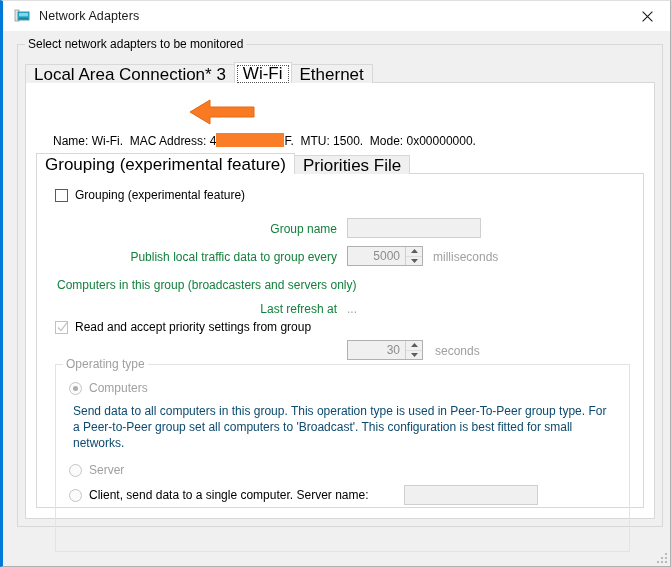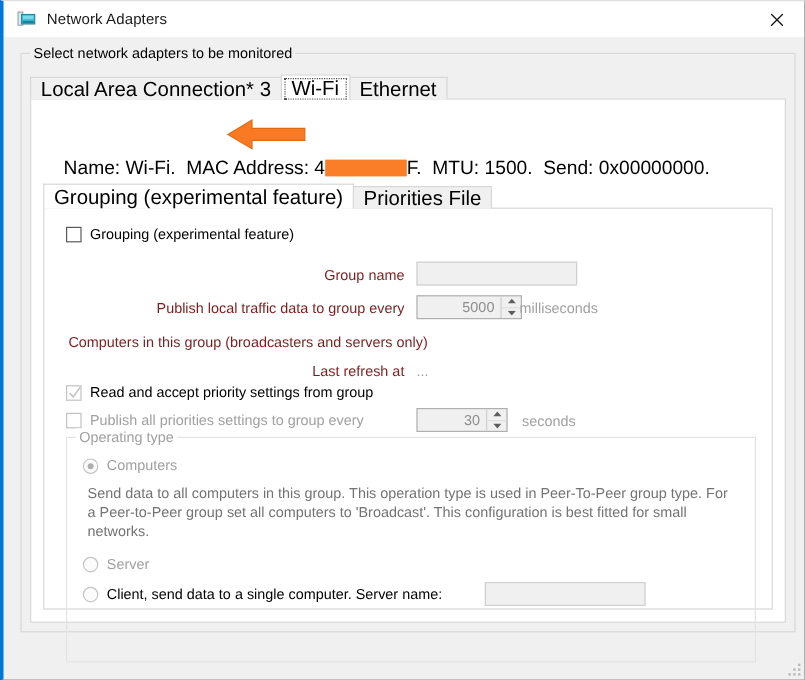--- a/index.html
+++ b/index.html
@@ -207,21 +207,21 @@
     top: 14px;
     width: 68px;
     height: 30px;
   }
 
   
   #info-line {
     position: absolute;
     left: 27px;
     top: 48px;
-    font-size: 16px;
+    font-size: 12px;
     color: #000;
     white-space: nowrap;
     display: flex;
     align-items: baseline;
   }
   .redaction {
     display: inline-block;
     height: 14px;
     width: 68px;
     background: #fa7d28;
@@ -257,21 +257,21 @@
   #grouping-check-row {
     position: absolute;
     left: 18px;
     top: 14px;
   }
   #grouping-check-row .lbl { color: #000; }
 
   .field-label {
     position: absolute;
     font-size: 12px;
-    color: #7f1d1d;
+    color: #15803d;
     text-align: right;
     white-space: nowrap;
   }
 
   .textbox {
     position: absolute;
     box-sizing: border-box;
     background: #f0f0f0;
     border: 1px solid #cfcfcf;
   }
@@ -330,21 +330,21 @@
     color: #a0a0a0;
   }
   #broadcast-row { position: absolute; left: 13px; top: 16px; }
   #broadcast-row .lbl { color: #a0a0a0; }
   #broadcast-desc {
     position: absolute;
     left: 17px;
     top: 38px;
     right: 14px;
     font-size: 12px;
-    color: #737373;
+    color: #0c4a6e;
     line-height: 16px;
   }
   #server-row { position: absolute; left: 13px; top: 98px; }
   #server-row .lbl { color: #a0a0a0; }
   #client-row { position: absolute; left: 13px; top: 123px; }
   #client-row .lbl { color: #000; }
   #client-desc {
     position: absolute;
     left: 17px;
     top: 146px;
@@ -425,21 +425,21 @@
           </svg>
         </div>
 
         <div id="info-line">
           <span>Name:</span>&nbsp;
           <span>Wi-Fi.</span>&nbsp;&nbsp;
           <span>MAC Address:</span>&nbsp;
           <span>4</span><span class="redaction"></span><span>F.</span>&nbsp;&nbsp;
           <span>MTU:</span>&nbsp;
           <span>1500.</span>&nbsp;&nbsp;
-          <span>Send:</span>&nbsp;
+          <span>Mode:</span>&nbsp;
           <span>0x00000000.</span>
         </div>
 
         <div class="tabstrip" id="inner-tabstrip">
           <div class="tab selected">
             <span>Grouping (experimental feature)</span>
           </div>
           <div class="tab">
             <span>Priorities File</span>
           </div>
@@ -449,21 +449,21 @@
 
           <div class="row" id="grouping-check-row">
             <span class="cb"></span>
             <span class="lbl">Grouping (experimental feature)</span>
           </div>
 
           <div class="field-label" style="left:180px; top:48px; width:120px;">Group name</div>
           <div class="textbox" style="left:310px; top:44px; width:134px; height:20px;"></div>
 
           <div class="field-label" style="left:50px; top:76px; width:250px;">Publish local traffic data to group every</div>
-          <div class="spinner" style="left:310px; top:72px; width:88px;">
+          <div class="spinner" style="left:310px; top:72px; width:76px;">
             <span class="sval">5000</span>
             <span class="sbtns">
               <span class="sb">
                 <svg width="7" height="4" viewBox="0 0 7 4">
                     <path d="M3.5 0 L7 4 L0 4 Z" fill="#5d5d5d"></path>
                   </svg>
               </span>
               <span class="sb">
                 <svg width="7" height="4" viewBox="0 0 7 4">
                     <path d="M3.5 4 L0 0 L7 0 Z" fill="#5d5d5d"></path>
@@ -480,24 +480,20 @@
 
           <div class="row" id="read-accept-row">
             <span class="cb disabled">
               <svg class="tick" viewBox="0 0 11 13">
                 <path d="M1 6.5 L4 9.6 L10 1.6" stroke="#c2c2c2" stroke-width="1.3" fill="none"></path>
               </svg>
             </span>
             <span class="lbl">Read and accept priority settings from group</span>
           </div>
 
-          <div class="row" id="publish-priorities-row">
-            <span class="cb disabled"></span>
-            <span class="lbl disabled-text">Publish all priorities settings to group every</span>
-          </div>
           <div class="spinner" style="left:310px; top:166px; width:76px;">
             <span class="sval">30</span>
             <span class="sbtns">
               <span class="sb">
                 <svg width="7" height="4" viewBox="0 0 7 4">
                     <path d="M3.5 0 L7 4 L0 4 Z" fill="#5d5d5d"></path>
                   </svg>
               </span>
               <span class="sb">
                 <svg width="7" height="4" viewBox="0 0 7 4">

